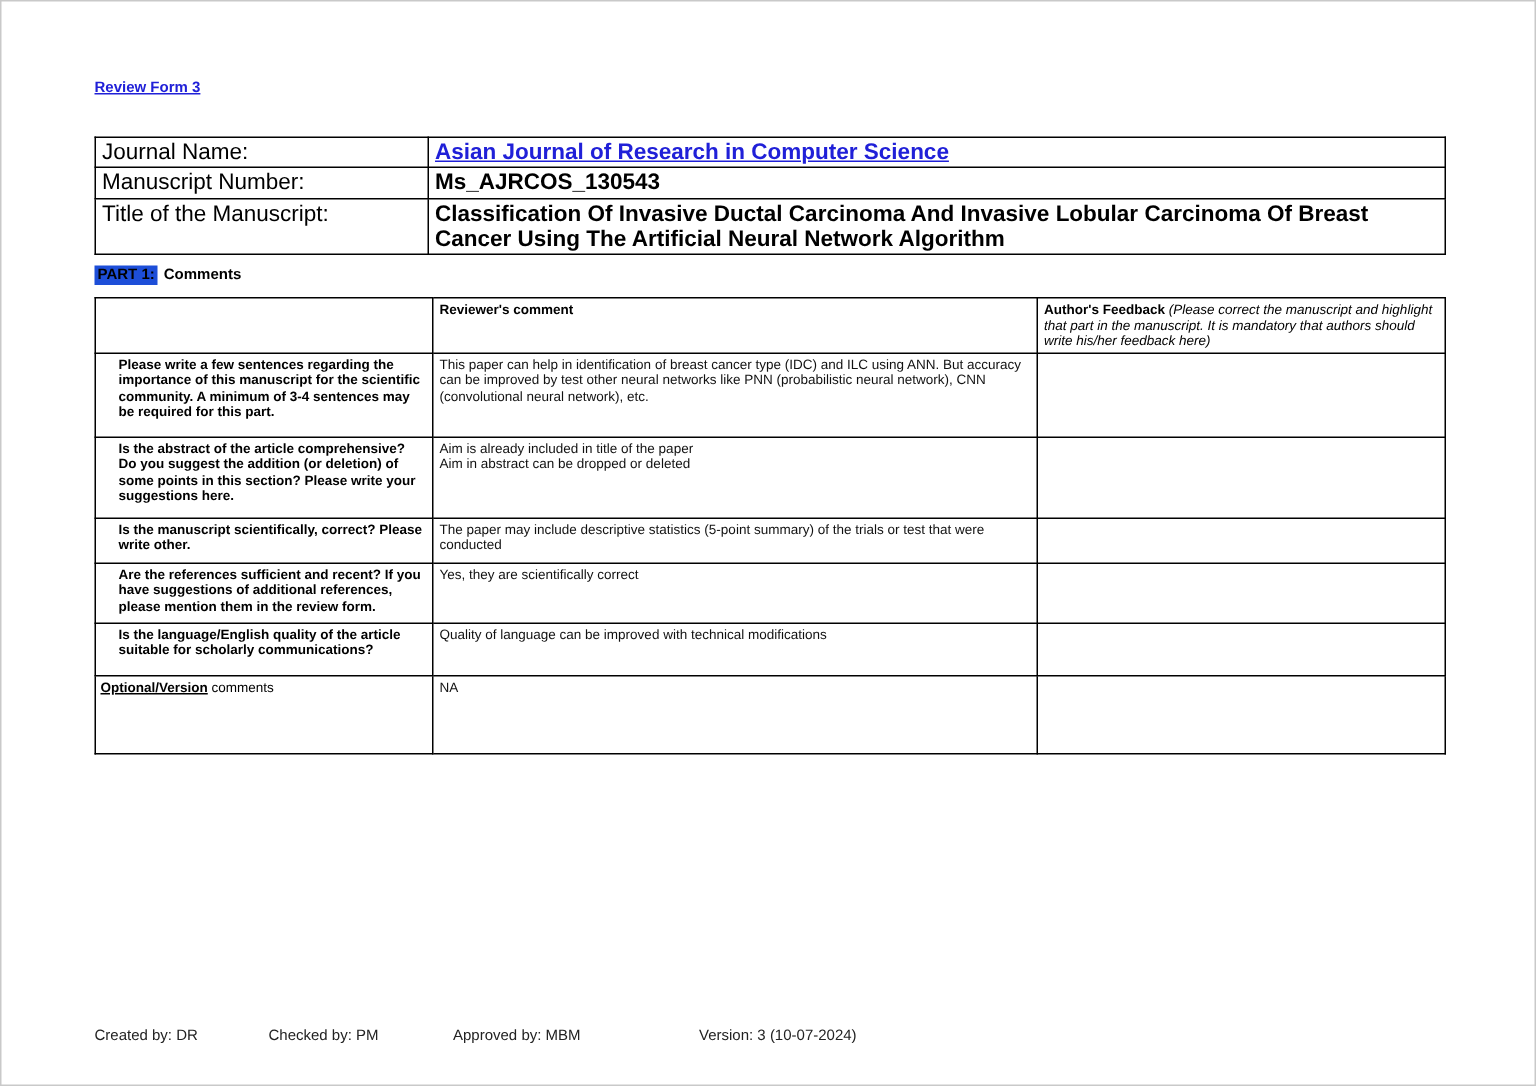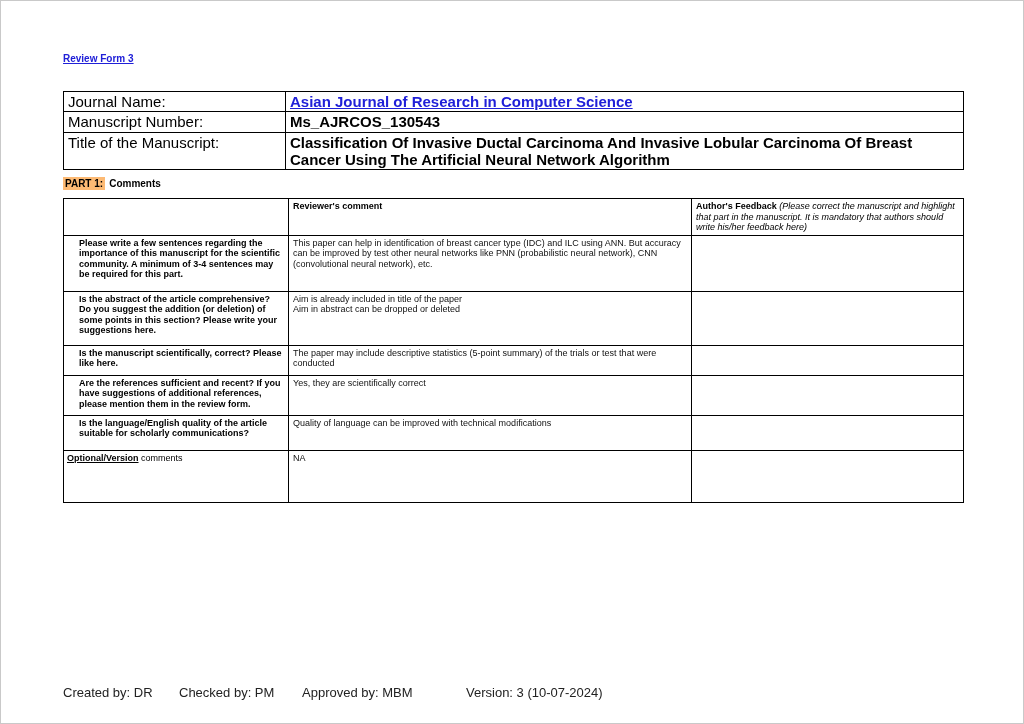--- a/index.html
+++ b/index.html
@@ -11,33 +11,33 @@
   table { border-collapse:collapse; table-layout:fixed; }
   td { border:1px solid #000; vertical-align:top; font-size:15px; line-height:1.15; padding:1px 4px; }
 
   .info-table { position:absolute; left:62px; top:90px; width:900px; }
   .info-table td.lbl { font-weight:normal; }
   .info-table td.val { font-weight:bold; }
   .journal-link { color:#2020d8; font-weight:bold; text-decoration:underline; cursor:pointer; }
   .title-val { vertical-align:middle; }
 
   .part-line { position:absolute; left:62px; top:177px; font-size:10px; font-weight:bold; }
-  .hl { background:#fdba74; padding:1px 2px; }
+  .hl { background:#1d4ed8; padding:1px 2px; }
   .part-title { margin-left:4px; }
 
   .comments-table { position:absolute; left:62px; top:197px; width:900px; }
   .comments-table td { font-size:9px; line-height:10.5px; padding:2px 4px; }
   .comments-table td.q { font-weight:bold; padding:2px 6px 2px 15px; white-space:pre-line; }
   .comments-table td.q.optional { padding-left:3px; font-weight:normal; }
   .comments-table td.c { white-space:pre-line; color:#111; }
   .comments-table td.hdr { font-weight:bold; }
   .author-note { font-style:italic; font-weight:normal; }
   .u-bold { font-weight:bold; text-decoration:underline; }
 
-  .footer { position:absolute; left:0; top:684px; width:1024px; height:14px; font-size:13px; color:#222; }
+  .footer { position:absolute; left:0; top:684px; width:1024px; height:14px; font-size:10px; color:#222; }
   .footer span { position:absolute; top:0; white-space:nowrap; }
 </style>
 </head>
 <body>
 
 <div class="page">
 
   <div class="heading">Review Form 3</div>
 
   <table class="info-table">
@@ -82,21 +82,21 @@
         <td class="c">This paper can help in identification of breast cancer type (IDC) and ILC using ANN. But accuracy can be improved by test other neural networks like PNN (probabilistic neural network), CNN (convolutional neural network), etc.</td>
         <td class="f"></td>
       </tr>
       <tr style="height:54px">
         <td class="q">Is the abstract of the article comprehensive? Do you suggest the addition (or deletion) of some points in this section? Please write your suggestions here.</td>
         <td class="c">Aim is already included in title of the paper
 Aim in abstract can be dropped or deleted</td>
         <td class="f"></td>
       </tr>
       <tr style="height:30px">
-        <td class="q">Is the manuscript scientifically, correct? Please like here.</td>
+        <td class="q">Is the manuscript scientifically, correct? Please write other.</td>
         <td class="c">The paper may include descriptive statistics (5-point summary) of the trials or test that were conducted</td>
         <td class="f"></td>
       </tr>
       <tr style="height:40px">
         <td class="q">Are the references sufficient and recent? If you have suggestions of additional references, please mention them in the review form.</td>
         <td class="c">Yes, they are scientifically correct</td>
         <td class="f"></td>
       </tr>
       <tr style="height:35px">
         <td class="q">Is the language/English quality of the article suitable for scholarly communications?</td>

